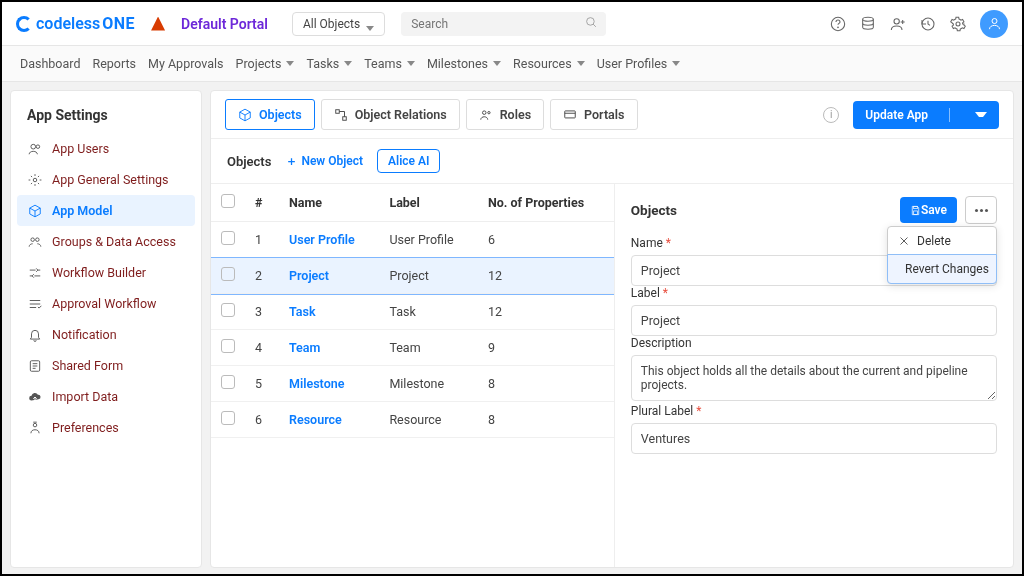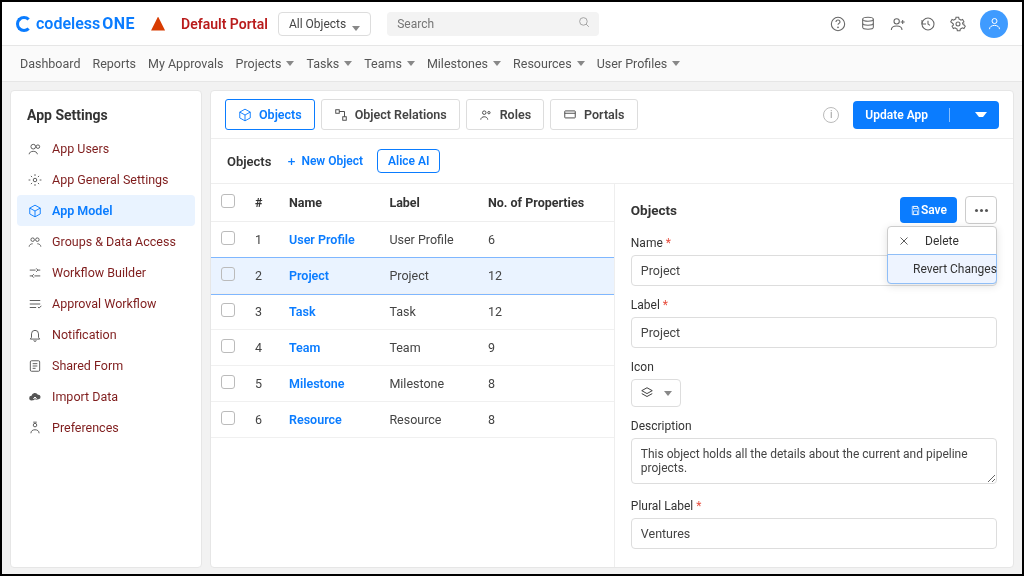--- a/index.html
+++ b/index.html
@@ -4,22 +4,22 @@
 <style>
 * { margin:0; padding:0; box-sizing:border-box; font-family:-apple-system,BlinkMacSystemFont,"Segoe UI",Roboto,Arial,sans-serif; }
 body { background:#fff; font-size:13px; color:#333; width:1024px; height:576px; overflow:hidden; border:2px solid #000; }
 
 
 .top-header { display:flex; align-items:center; height:44px; padding:0 14px; border-bottom:1px solid #e6e6e6; gap:10px; }
 .logo { display:flex; align-items:center; font-size:16px; font-weight:600; color:#0a7cff; gap:2px;}
 .logo .mark { width:16px; height:16px; border:3px solid #0a7cff; border-radius:50%; border-right-color:transparent; display:inline-block; margin-right:2px;}
 .logo .one { color:#0a7cff; font-weight:700; letter-spacing:0.5px;}
 .brand-sep { width:14px; height:14px; background:#d83b01; clip-path:polygon(50% 0,100% 100%,0 100%); margin:0 6px;}
-.portal-name { font-weight:600; color:#b91c1c; font-size:14px; }
-.obj-select { border:1px solid #ddd; border-radius:4px; padding:4px 10px; font-size:12px; color:#444; display:flex; align-items:flex-end; gap:6px; cursor:pointer;}
+.portal-name { font-weight:600; color:#6d28d9; font-size:14px; }
+.obj-select { margin-left:14px; border:1px solid #ddd; border-radius:4px; padding:4px 10px; font-size:12px; color:#444; display:flex; align-items:flex-end; gap:6px; cursor:pointer;}
 .search-wrap { flex:1; margin-left:6px; max-width:260px; position:relative;}
 .search-wrap input { width:100%; padding:5px 26px 5px 10px; border:none; background:#f3f3f3; border-radius:4px; font-size:12px; outline:none;}
 .search-wrap .sicon { position:absolute; right:8px; top:50%; transform:translateY(-50%); color:#999; font-size:12px;}
 .top-spacer { flex:1; }
 .top-icons { display:flex; align-items:center; gap:14px; color:#666; }
 .top-icons .ic { width:16px; height:16px; cursor:pointer; display:inline-flex; align-items:center; justify-content:center;}
 .avatar { width:28px; height:28px; border-radius:50%; background:#3f9bff; color:#fff; display:flex; align-items:center; justify-content:center;}
 
 
 .nav-row { display:flex; align-items:center; gap:12px; padding:0 18px; height:36px; border-bottom:1px solid #e6e6e6; background:#fafafa; font-size:12.5px; color:#555;}
@@ -71,24 +71,24 @@
 .detail { flex:1; padding:12px 16px 0 16px; position:relative; overflow:auto;}
 .detail-head { display:flex; align-items:center; justify-content:space-between; margin-bottom:12px; position:relative;}
 .detail-title { font-weight:700; font-size:13.5px;}
 .detail-actions { display:flex; align-items:center; gap:8px;}
 .save-btn { background:#0a7cff; color:#fff; border:none; border-radius:4px; padding:6px 10px; font-size:12px; font-weight:600; display:flex; align-items:center; cursor:pointer;}
 .more-btn { border:1px solid #ccc; border-radius:4px; width:32px; height:28px; display:flex; align-items:center; justify-content:center; cursor:pointer; background:#fff;}
 .dots { display:flex; gap:2px;}
 .dots span{width:3px;height:3px;background:#555;border-radius:50%;}
 
 .dropdown { position:absolute; right:0; top:30px; background:#fff; border:1px solid #ccc; border-radius:4px; box-shadow:0 2px 8px rgba(0,0,0,0.12); width:110px; z-index:5;}
-.dropdown .dd-item { display:flex; align-items:center; gap:15px; padding:7px 10px; font-size:12px; color:#333; cursor:pointer; white-space:nowrap;}
+.dropdown .dd-item { display:flex; align-items:center; gap:7px; padding:7px 10px; font-size:12px; color:#333; cursor:pointer; white-space:nowrap;}
 .dropdown .dd-item.hover { background:#eef4ff; border:1px solid #8fbef7; margin:-1px; border-radius:0 0 4px 4px;}
 
-.field { margin-bottom:12px;}
+.field { }
 .field label { display:block; font-size:12px; color:#333; margin-bottom:5px;}
 .req { color:#e74c3c; margin-left:3px;}
 .txt-input { width:100%; border:1px solid #ddd; border-radius:4px; padding:7px 9px; font-size:12.5px; color:#444; outline:none;}
 .icon-select { border:1px solid #ddd; border-radius:4px; padding:6px 8px; display:inline-flex; align-items:center; gap:10px; cursor:pointer;}
 .ta { width:100%; border:1px solid #ddd; border-radius:4px; padding:8px 9px; font-size:12px; color:#444; resize:vertical; height:46px; outline:none; font-family:inherit;}
 
 .cursor-img { position:absolute; right:30px; top:54px; font-size:16px; pointer-events:none;}
 
 
 svg { stroke:currentColor; fill:none; stroke-width:1.6; }
@@ -463,30 +463,20 @@
 
         <div class="field">
           <label><span>Name</span><span class="req">*</span></label>
           <input class="txt-input" value="Project" style="">
         </div>
         <div class="field">
           <label><span>Label</span><span class="req">*</span></label>
           <input class="txt-input" value="Project" style="">
         </div>
         <div class="field">
-          <label>Icon</label>
-          <div class="icon-select">
-            <svg width="14" height="14" viewBox="0 0 24 24">
-                <path d="M12 3l9 5-9 5-9-5z"></path>
-                <path d="M3 13l9 5 9-5"></path>
-              </svg>
-            <span class="caret"></span>
-          </div>
-        </div>
-        <div class="field">
           <label>Description</label>
           <textarea class="ta" id="desc-ta" style="">This object holds all the details about the current and pipeline projects.</textarea>
         </div>
         <div class="field">
           <label><span>Plural Label</span><span class="req">*</span></label>
           <input class="txt-input" value="Ventures" style="">
         </div>
       </div>
 
     </div>

